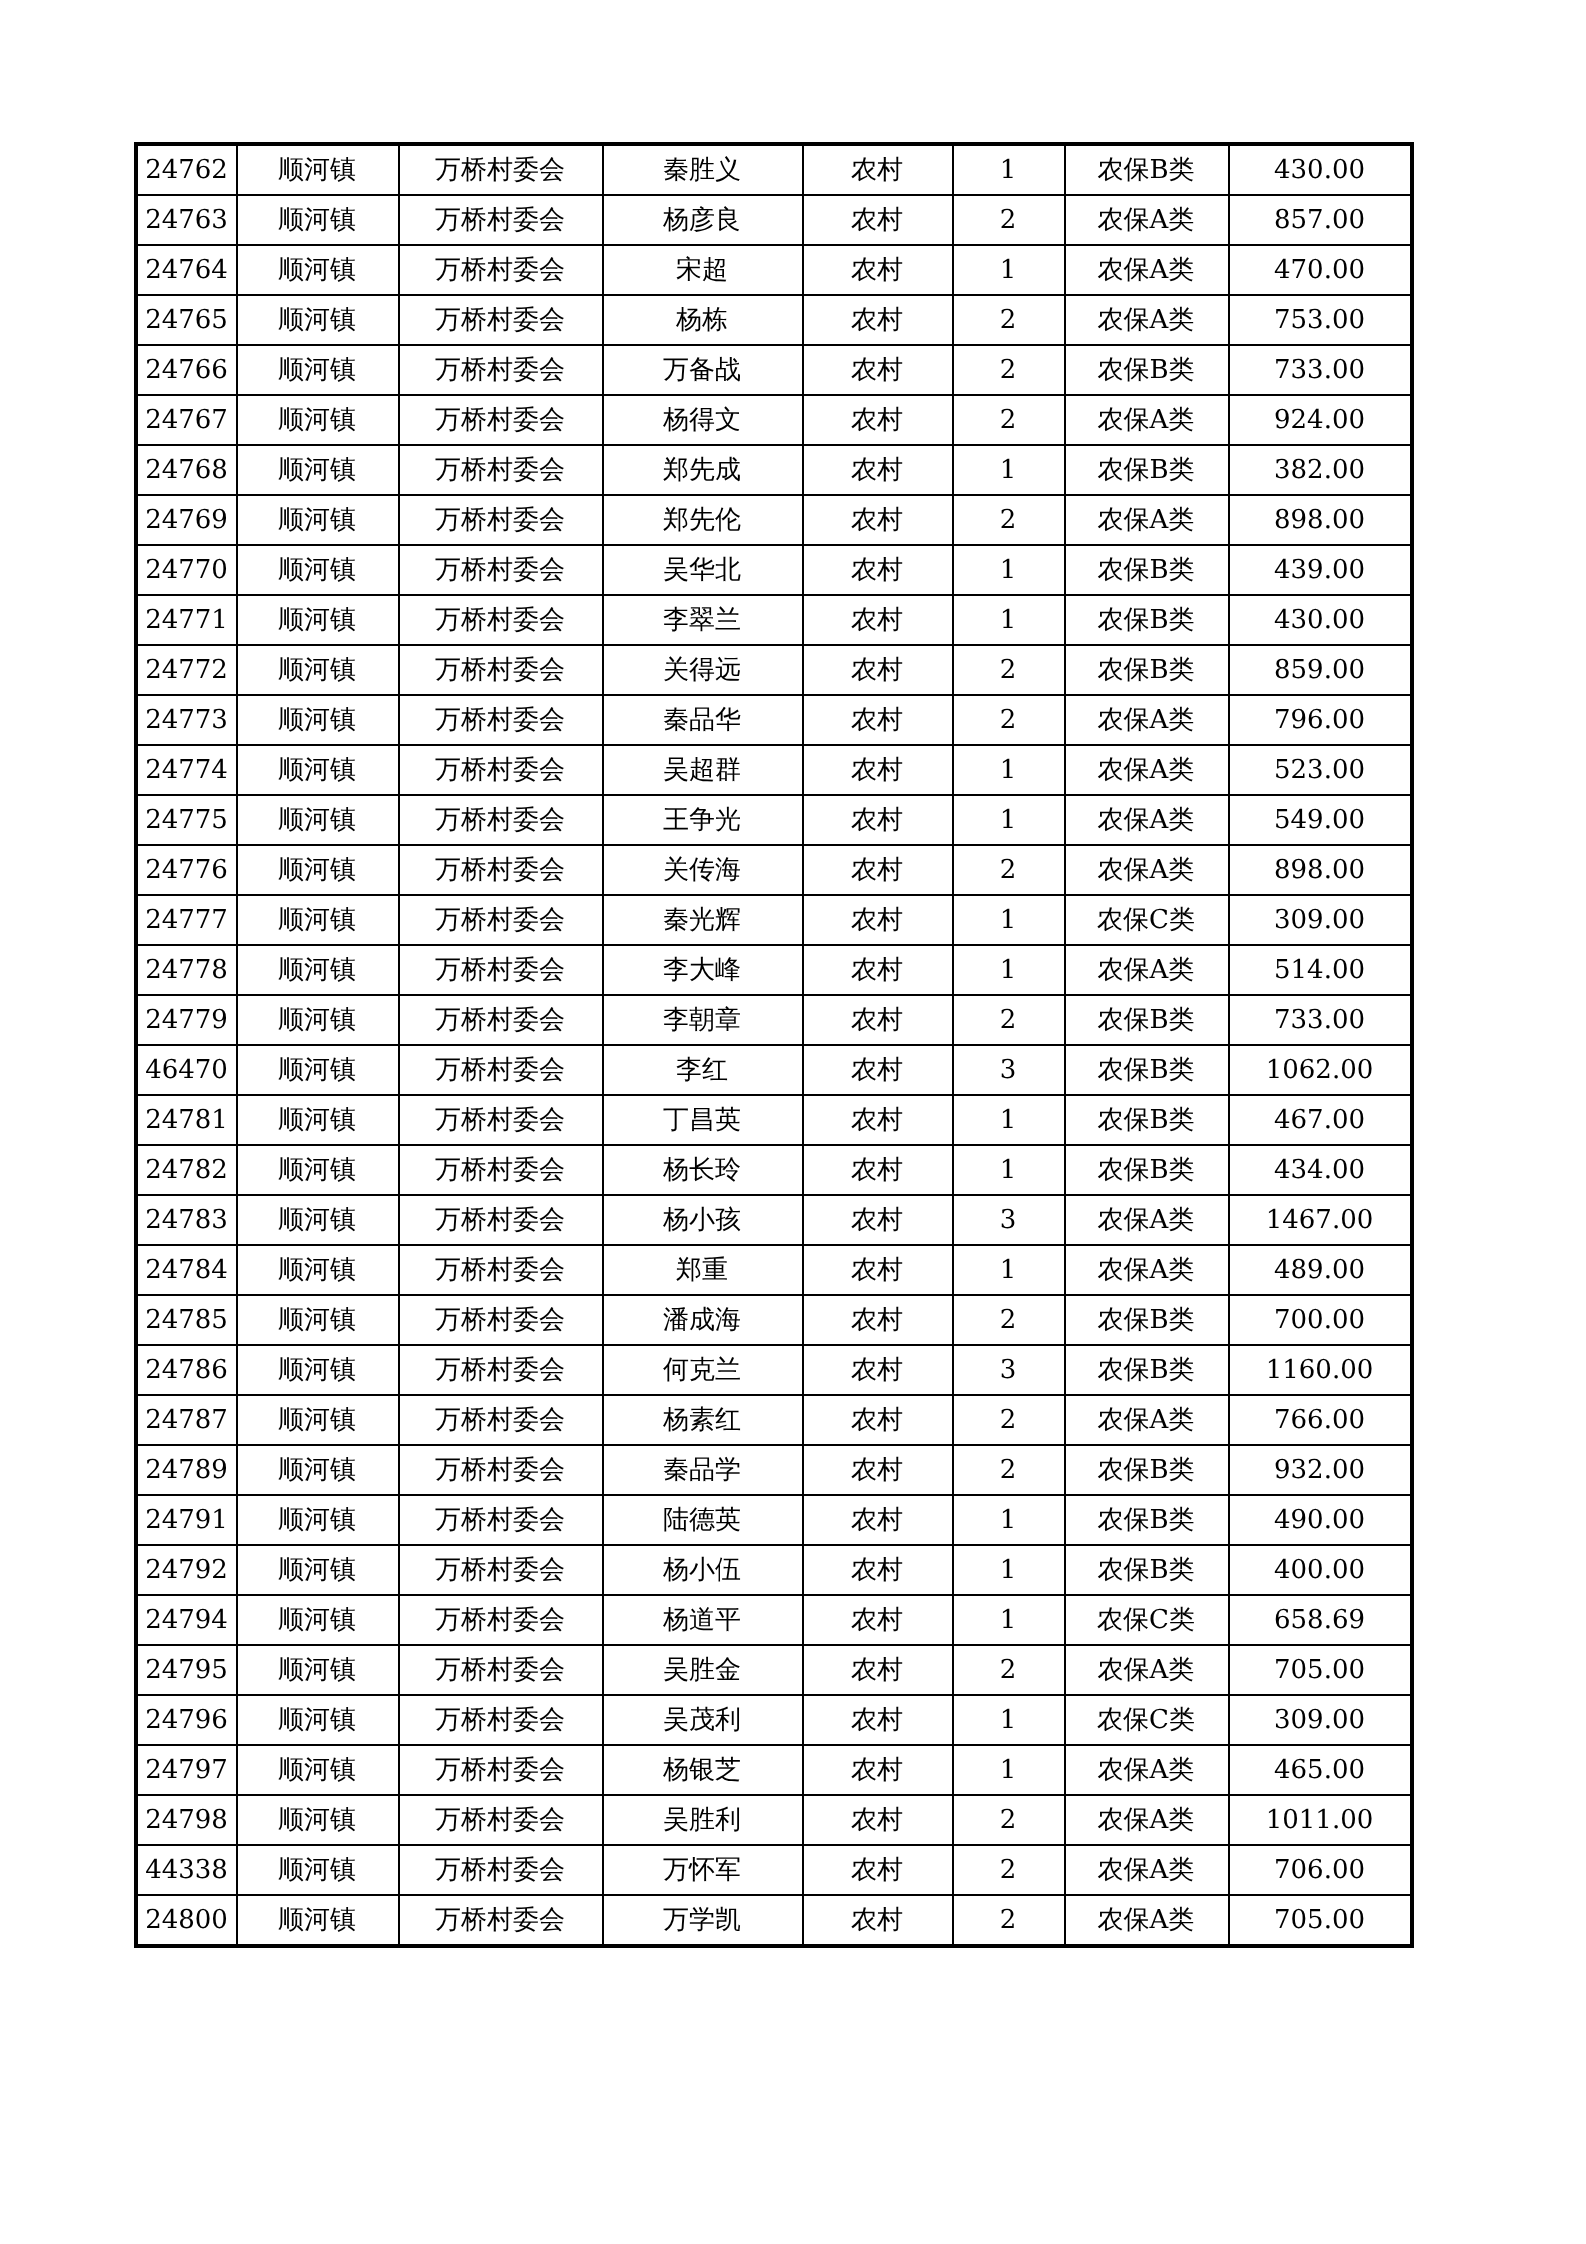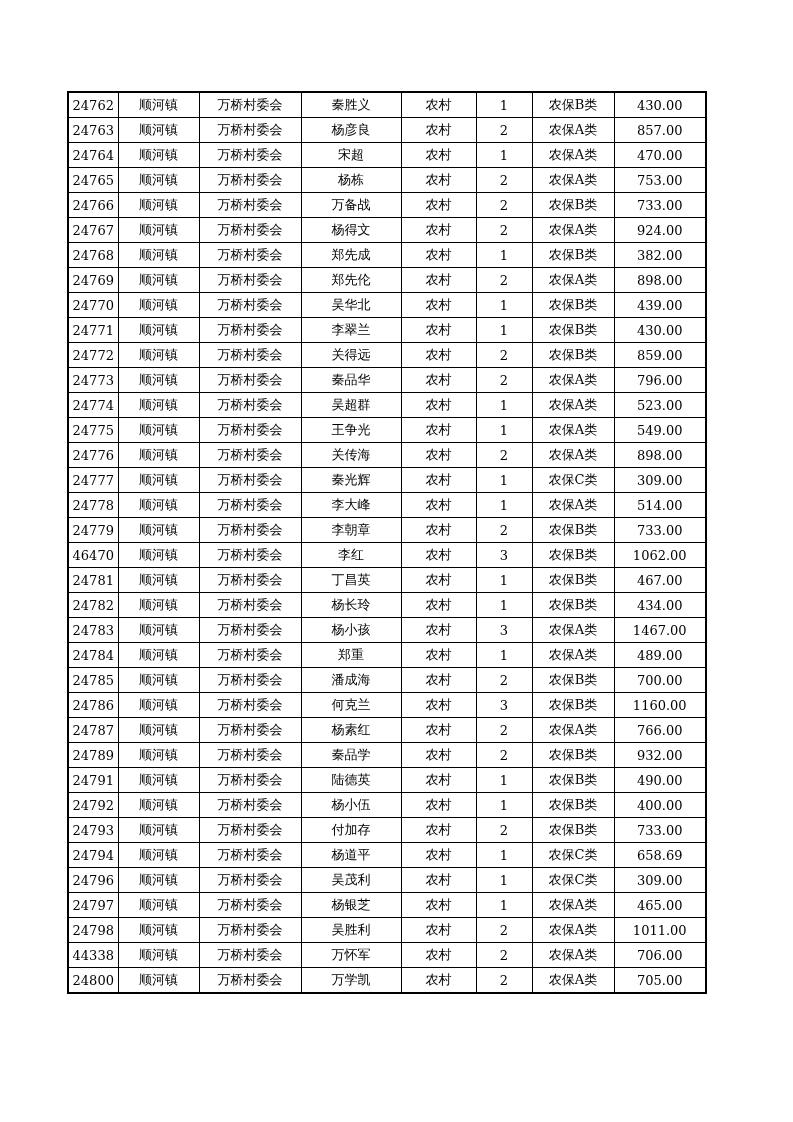--- a/index.html
+++ b/index.html
@@ -9,21 +9,20 @@
     position: relative;
     font-family: "DejaVu Serif", "Liberation Serif", serif;
   }
   .sheet-table {
     position: absolute;
     left: 67px; top: 71px;
     width: 638px;
     border-collapse: collapse;
     table-layout: fixed;
     border: 2px solid #000000;
-    margin-top: 20px;
   }
   .sheet-table td {
     border: 1px solid #000000;
     height: 24px;
     padding: 0 2px;
     text-align: center;
     vertical-align: middle;
     font-size: 13px;
     color: #000000;
     white-space: nowrap;
@@ -337,38 +336,38 @@
         <td>24792</td>
         <td>顺河镇</td>
         <td>万桥村委会</td>
         <td>杨小伍</td>
         <td>农村</td>
         <td>1</td>
         <td>农保B类</td>
         <td>400.00</td>
       </tr>
       <tr>
-        <td>24793</td>
-        <td>顺河镇</td>
-        <td>万桥村委会</td>
-        <td>付加存</td>
-        <td>农村</td>
-        <td>2</td>
-        <td>农保B类</td>
-        <td>733.00</td>
-      </tr>
-      <tr>
         <td>24794</td>
         <td>顺河镇</td>
         <td>万桥村委会</td>
         <td>杨道平</td>
         <td>农村</td>
         <td>1</td>
         <td>农保C类</td>
         <td>658.69</td>
+      </tr>
+      <tr>
+        <td>24795</td>
+        <td>顺河镇</td>
+        <td>万桥村委会</td>
+        <td>吴胜金</td>
+        <td>农村</td>
+        <td>2</td>
+        <td>农保A类</td>
+        <td>705.00</td>
       </tr>
       <tr>
         <td>24796</td>
         <td>顺河镇</td>
         <td>万桥村委会</td>
         <td>吴茂利</td>
         <td>农村</td>
         <td>1</td>
         <td>农保C类</td>
         <td>309.00</td>

